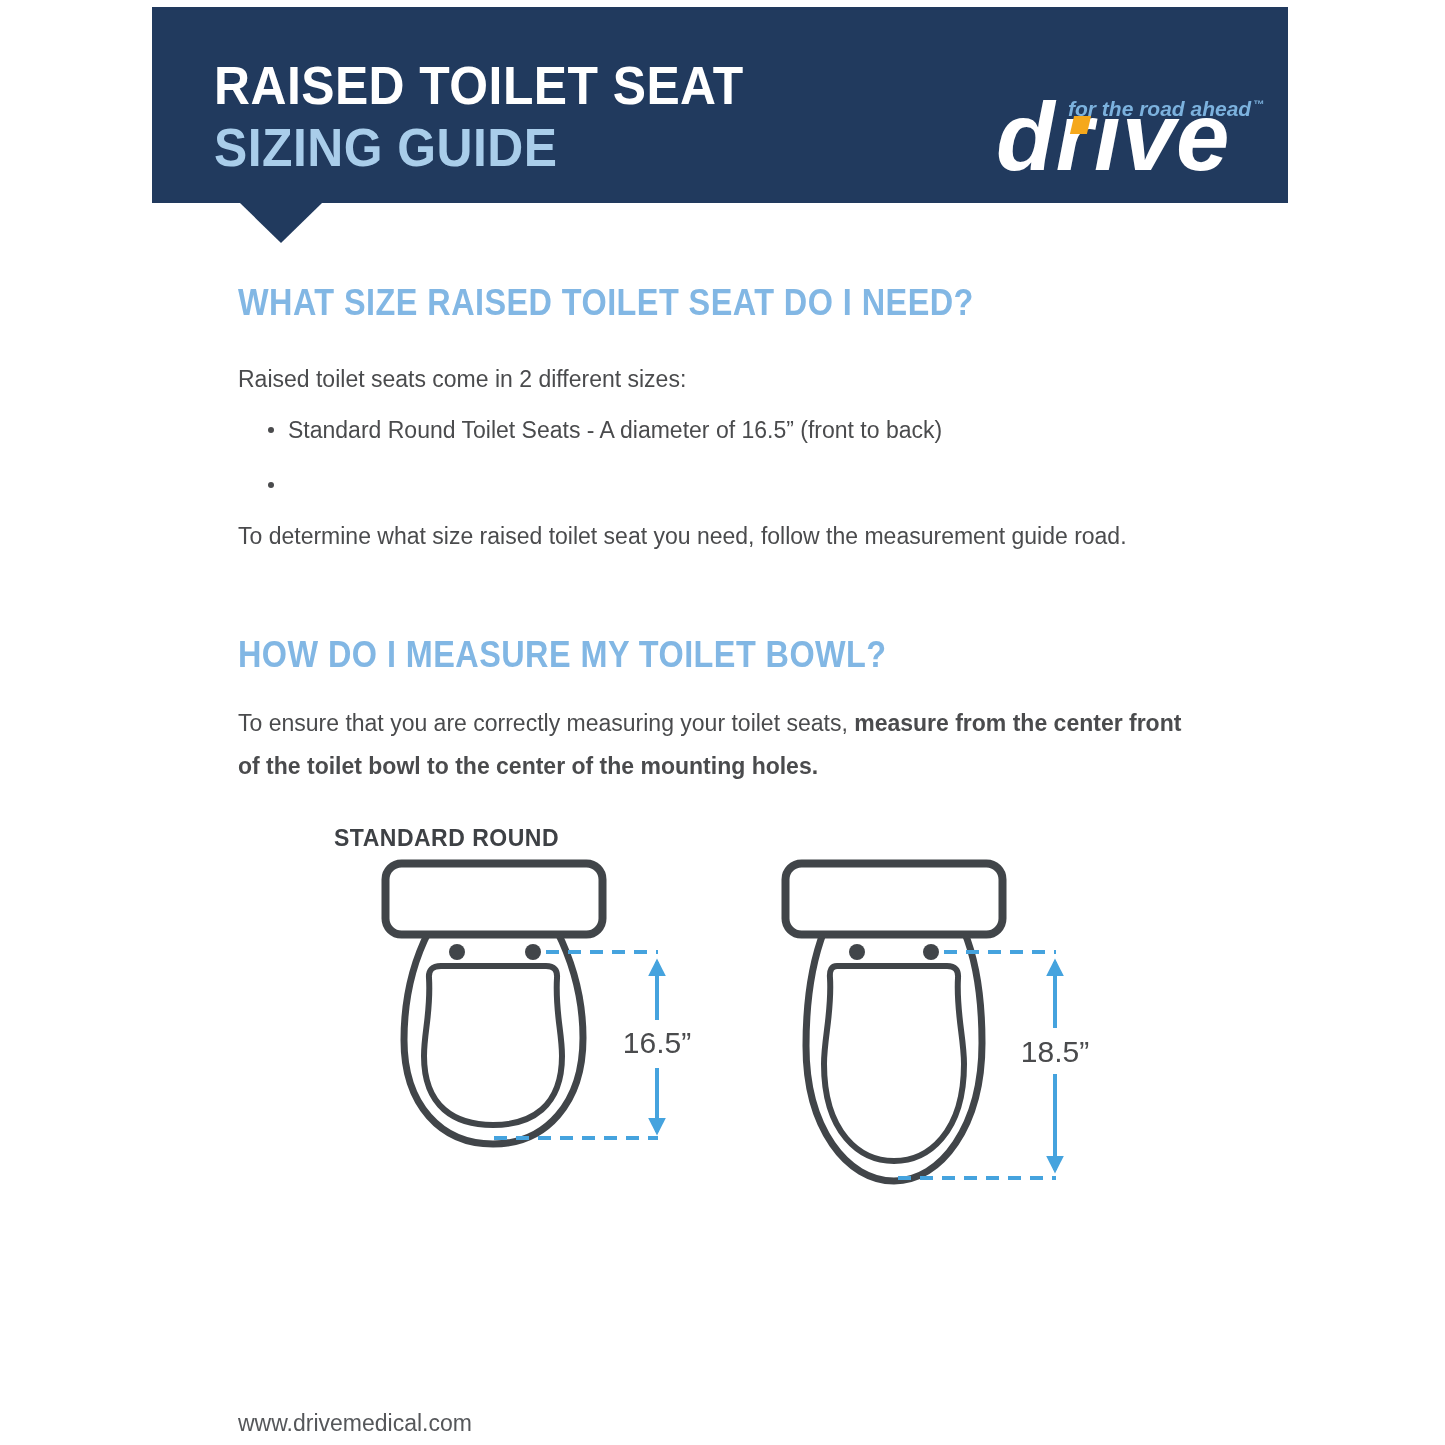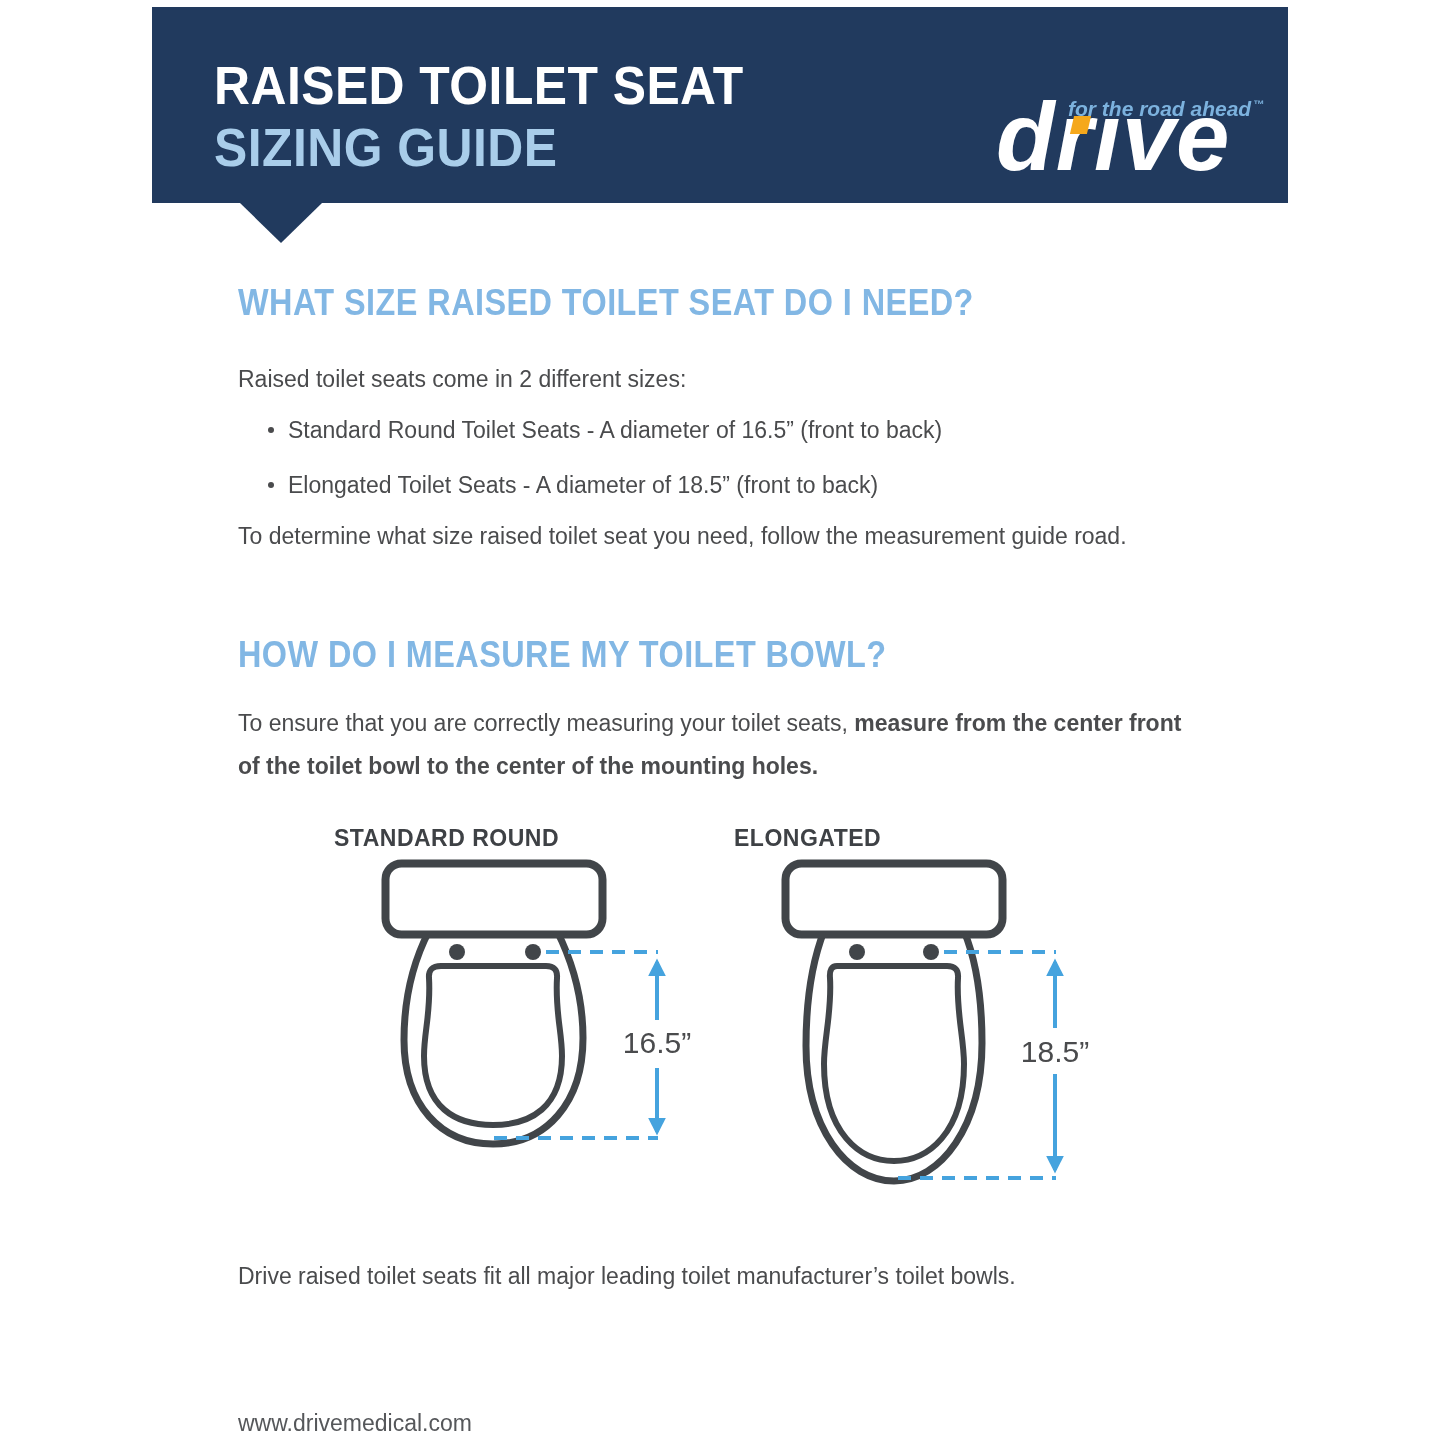--- a/index.html
+++ b/index.html
@@ -79,32 +79,30 @@
     <div id="logo-i-dot" class="abs"></div>
   </div>
   <div id="banner-notch" class="abs"></div>
 
   <div id="h-what" class="abs h-blue">WHAT SIZE RAISED TOILET SEAT DO I NEED?</div>
   <div id="p-sizes" class="abs body-text">Raised toilet seats come in 2 different sizes:</div>
 
   <div id="bullet-1-dot" class="abs bullet-dot"></div>
   <div id="bullet-1" class="abs body-text">Standard Round Toilet Seats - A diameter of 16.5” (front to back)</div>
   <div id="bullet-2-dot" class="abs bullet-dot"></div>
-  <div id="bullet-2" class="abs body-text">Elongated Toilet Seats - A diameter of 18.5” (front to back)</div>
 
   <div id="p-determine" class="abs body-text">To determine what size raised toilet seat you need, follow the measurement guide road.</div>
 
   <div id="h-how" class="abs h-blue">HOW DO I MEASURE MY TOILET BOWL?</div>
   <div id="p-measure" class="abs">
     <div><span>To ensure that you are correctly measuring your toilet seats, </span><span class="bold">measure from the center front</span></div>
     <div class="bold">of the toilet bowl to the center of the mounting holes.</div>
   </div>
 
   <div id="label-round" class="abs diagram-label">STANDARD ROUND</div>
-  <div id="label-elongated" class="abs diagram-label">ELONGATED</div>
 
   <svg id="diagram" class="abs" width="810" height="350" viewBox="330 845 810 350">
     <defs>
       <marker id="arrow" viewBox="0 0 10 10" refX="8" refY="5" markerWidth="4.5" markerHeight="4.5" orient="auto-start-reverse">
         <path d="M0 0 L10 5 L0 10 Z"></path>
       </marker>
     </defs>
 
     <g>
       <path class="outline" stroke-width="7" d="M 429 931 C 413 962 404 1000 404 1040 C 404 1105 441 1144 493 1144 C 546 1144 583 1103 583 1038 C 583 999 572 961 557 931 L 429 931 Z"></path>
@@ -126,16 +124,15 @@
       <circle class="hole" cx="857" cy="952" r="8"></circle>
       <circle class="hole" cx="931" cy="952" r="8"></circle>
       <line class="measure dashed" stroke-width="4" x1="944" y1="952" x2="1056" y2="952"></line>
       <line class="measure dashed" stroke-width="4" x1="898" y1="1178" x2="1056" y2="1178"></line>
       <line class="measure" stroke-width="4" x1="1055" y1="1028" x2="1055" y2="962" marker-end="url(#arrow)"></line>
       <line class="measure" stroke-width="4" x1="1055" y1="1074" x2="1055" y2="1170" marker-end="url(#arrow)"></line>
       <text x="1055" y="1062">18.5”</text>
     </g>
   </svg>
 
-  <div id="p-fit" class="abs body-text">Drive raised toilet seats fit all major leading toilet manufacturer’s toilet bowls.</div>
   <div id="footer-site" class="abs">www.drivemedical.com</div>
 
 </div>
 
 </body></html>

